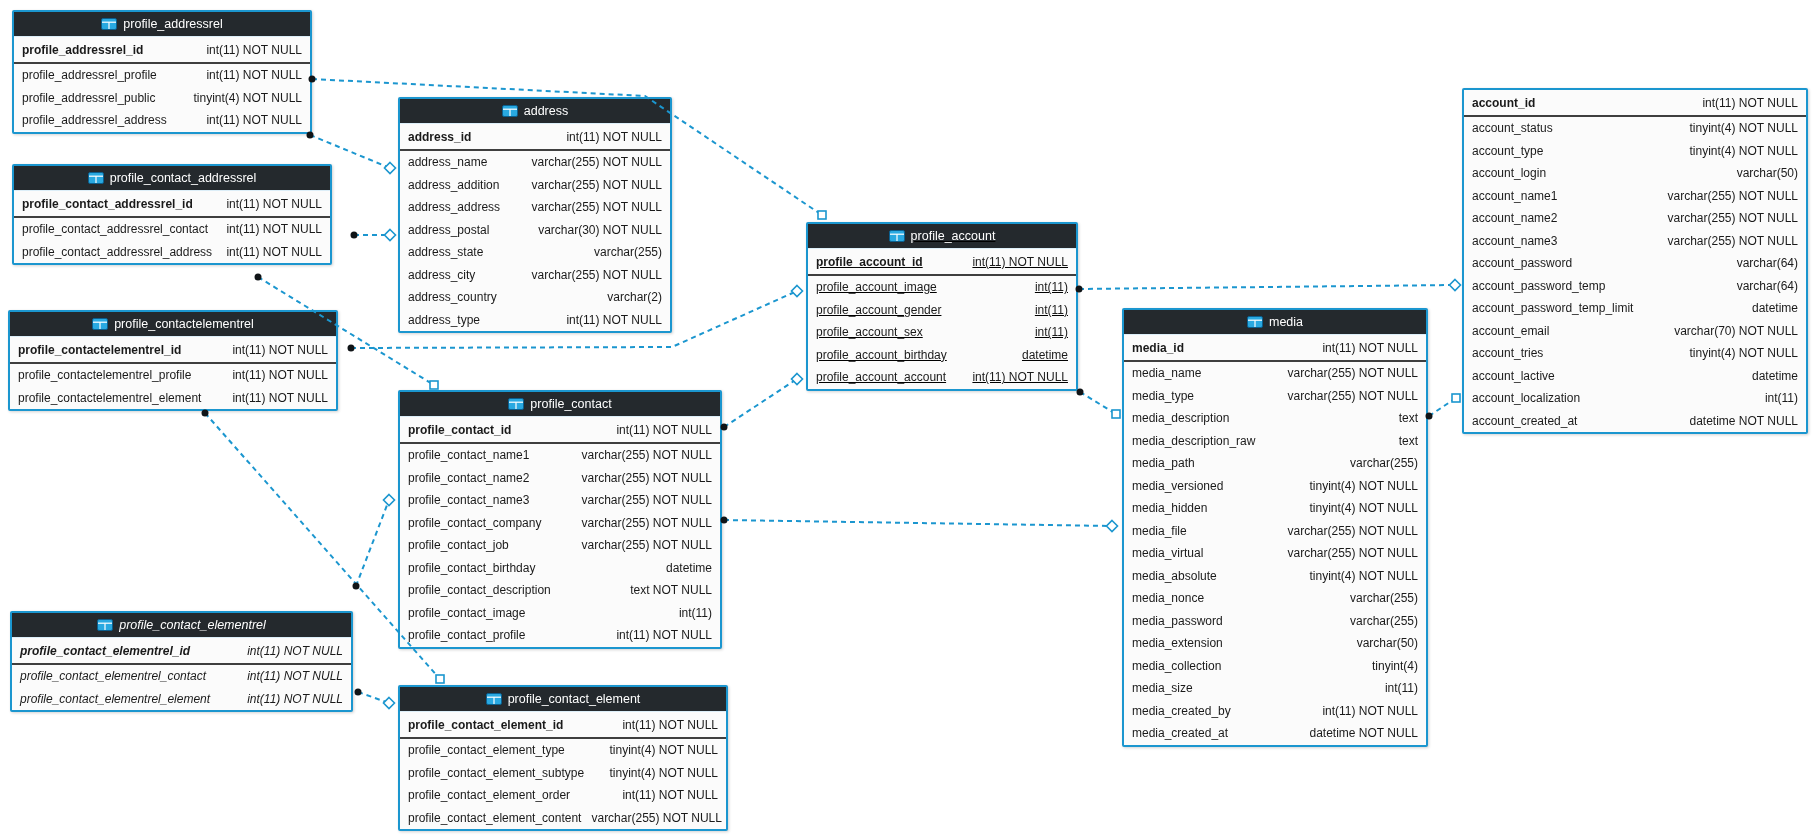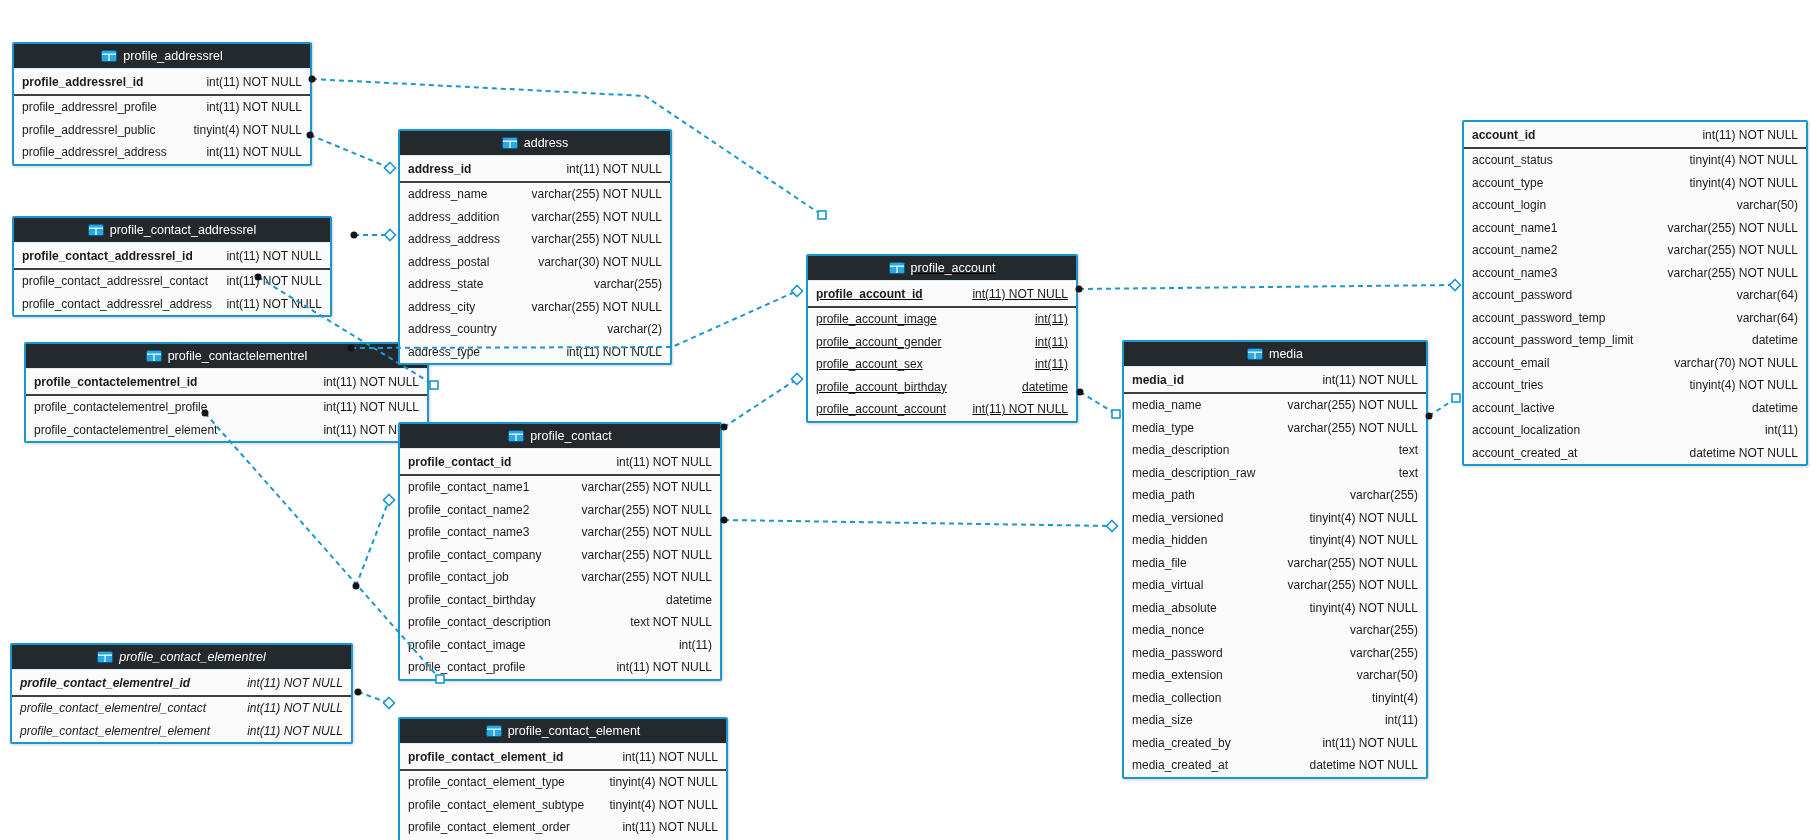--- a/index.html
+++ b/index.html
@@ -10,21 +10,20 @@
   }
   #canvas{position:absolute;inset:0;width:1817px;height:840px;}
   .db-table{
     position:absolute;
     background:#fbfbfb;
     border:2px solid #1b96cf;
     border-radius:2px;
     box-shadow:1px 1px 3px rgba(0,0,0,.18);
     z-index:2;
     box-sizing:border-box;
-    margin-top:32px;
   }
   .thead{
     background:#24292d;color:#ffffff;
     height:24px;display:flex;align-items:center;justify-content:center;gap:6px;
     font-size:12.5px;
     border-bottom:1px solid #dceef8;
     white-space:nowrap;
   }
   .thead .ticon{display:inline-flex;flex:0 0 auto;}
   .trows{display:block;}
@@ -136,21 +135,21 @@
         <div class="row">
           <span class="cname">profile_addressrel_public</span>
           <span class="ctype">tinyint(4) NOT NULL</span>
         </div>
         <div class="row">
           <span class="cname">profile_addressrel_address</span>
           <span class="ctype">int(11) NOT NULL</span>
         </div>
       </div>
   </div>
-    <div class="db-table" style="left: 12px; top: 184px; width: 320px;">
+    <div class="db-table" style="left: 12px; top: 164px; width: 320px;">
     <div class="thead">
       <span class="ticon">
         <svg width="16" height="12" viewBox="0 0 16 12">
           <rect x="0.5" y="0.5" width="15" height="11" rx="1.5" fill="#29a9e1" stroke="#0b5f8e"></rect>
           <line x1="1" y1="4.2" x2="15" y2="4.2" stroke="#ffffff" stroke-width="1.2"></line>
           <line x1="8" y1="4.2" x2="8" y2="11" stroke="#ffffff" stroke-width="1.2"></line>
         </svg>
       </span>
       <span class="ttitle">profile_contact_addressrel</span>
     </div>
@@ -162,21 +161,21 @@
         <div class="row">
           <span class="cname">profile_contact_addressrel_contact</span>
           <span class="ctype">int(11) NOT NULL</span>
         </div>
         <div class="row">
           <span class="cname">profile_contact_addressrel_address</span>
           <span class="ctype">int(11) NOT NULL</span>
         </div>
       </div>
   </div>
-    <div class="db-table" style="left: 24px; top: 310px; width: 405px;">
+    <div class="db-table" style="left: 8px; top: 310px; width: 330px;">
     <div class="thead">
       <span class="ticon">
         <svg width="16" height="12" viewBox="0 0 16 12">
           <rect x="0.5" y="0.5" width="15" height="11" rx="1.5" fill="#29a9e1" stroke="#0b5f8e"></rect>
           <line x1="1" y1="4.2" x2="15" y2="4.2" stroke="#ffffff" stroke-width="1.2"></line>
           <line x1="8" y1="4.2" x2="8" y2="11" stroke="#ffffff" stroke-width="1.2"></line>
         </svg>
       </span>
       <span class="ttitle">profile_contactelementrel</span>
     </div>

